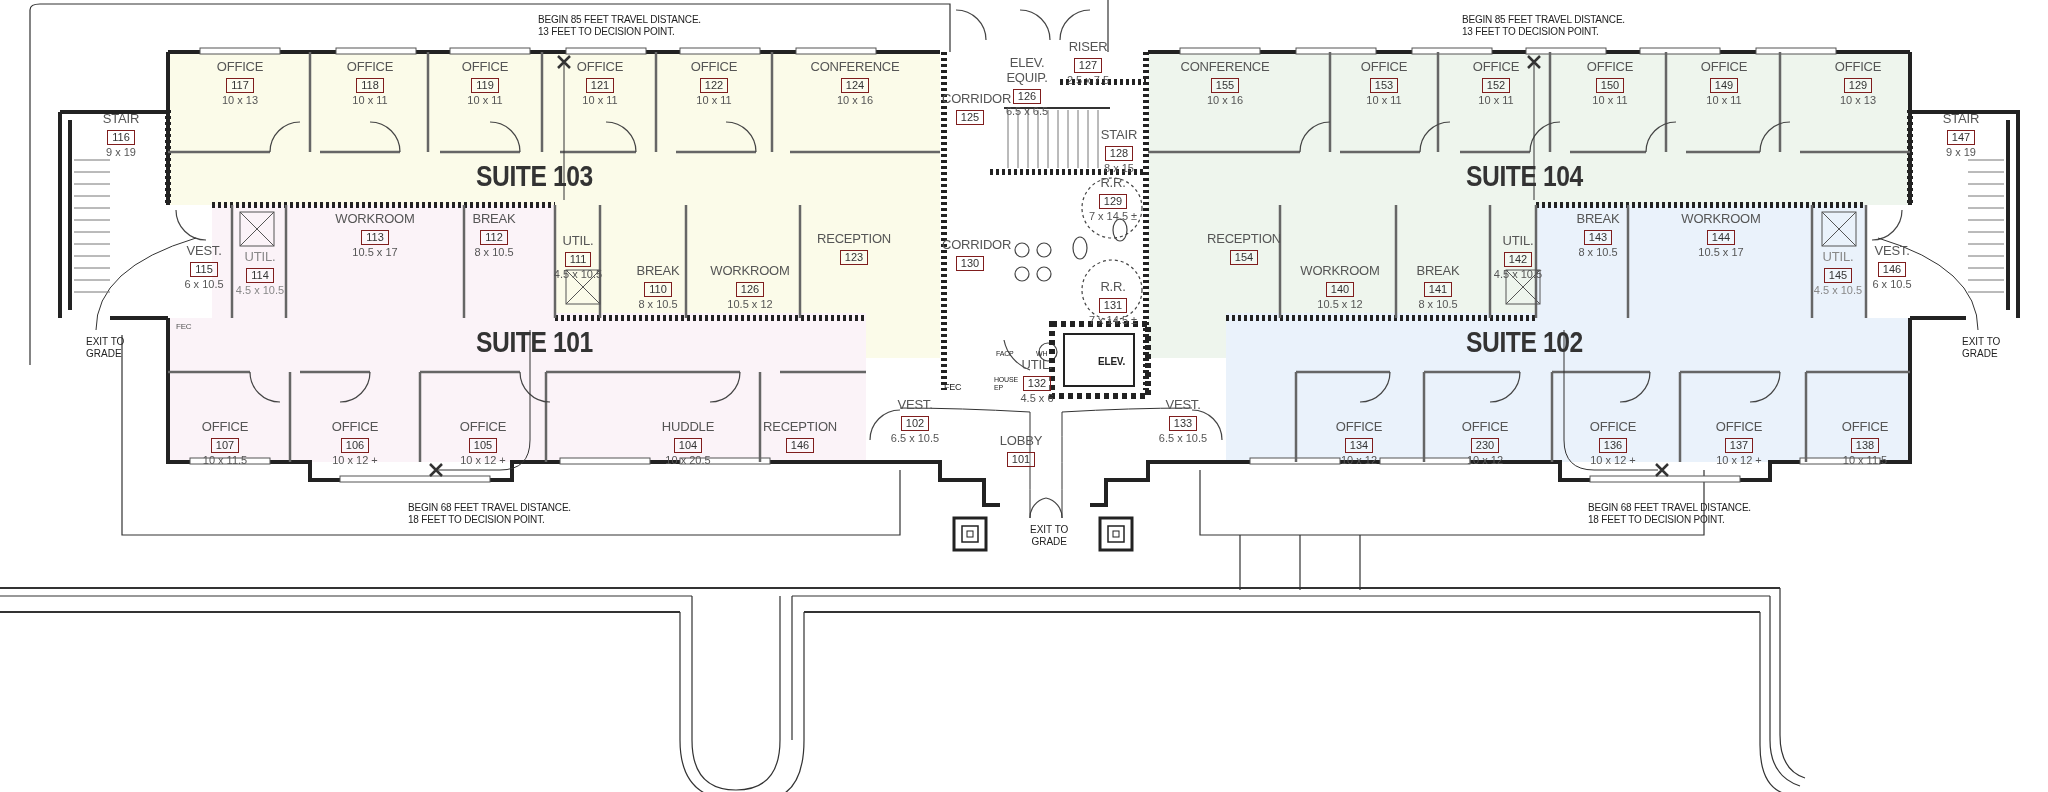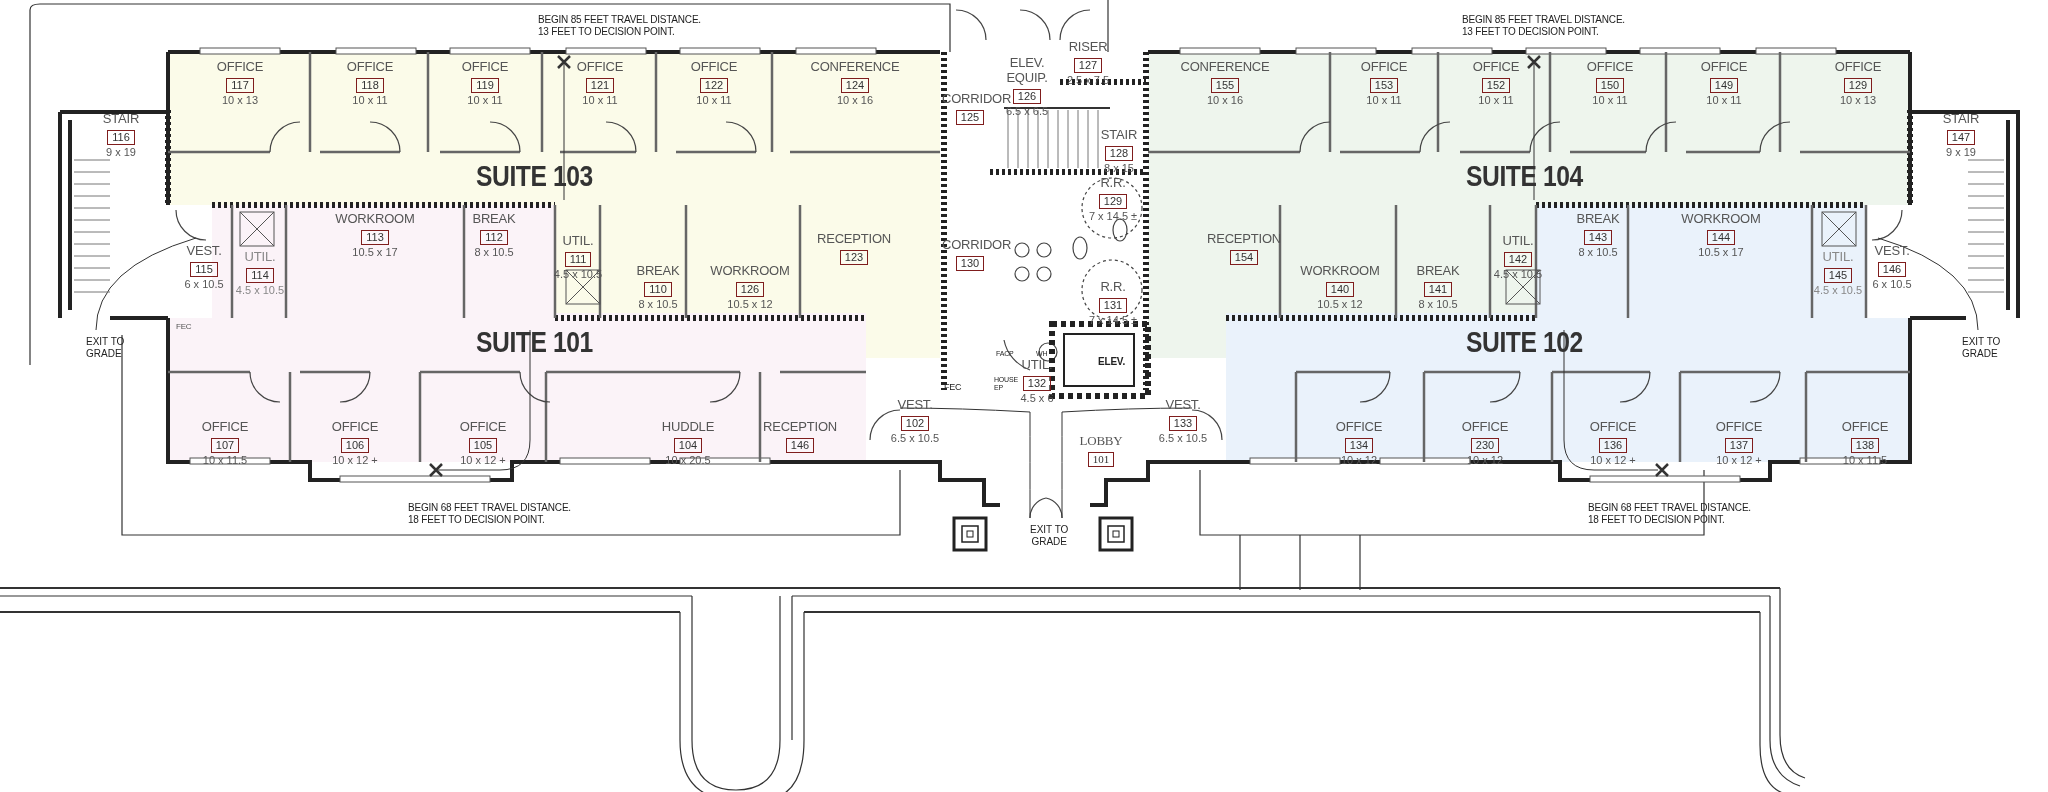--- a/index.html
+++ b/index.html
@@ -322,21 +322,21 @@
 <div class="room" style="left:1676px;top:212px;width:90px;"><span class="nm">WORKROOM</span><span class="no">144</span><span class="sz">10.5 x 17</span></div>
 <div class="room" style="left:1810px;top:250px;width:56px;color:#888;"><span class="nm">UTIL.</span><span class="no">145</span><span class="sz">4.5 x 10.5</span></div>
 <div class="room" style="left:1864px;top:244px;width:56px;"><span class="nm">VEST.</span><span class="no">146</span><span class="sz">6 x 10.5</span></div>
 
 <div class="room" style="left:190px;top:420px;width:70px;"><span class="nm">OFFICE</span><span class="no">107</span><span class="sz">10 x 11.5</span></div>
 <div class="room" style="left:320px;top:420px;width:70px;"><span class="nm">OFFICE</span><span class="no">106</span><span class="sz">10 x 12 +</span></div>
 <div class="room" style="left:448px;top:420px;width:70px;"><span class="nm">OFFICE</span><span class="no">105</span><span class="sz">10 x 12 +</span></div>
 <div class="room" style="left:648px;top:420px;width:80px;"><span class="nm">HUDDLE</span><span class="no">104</span><span class="sz">10 x 20.5</span></div>
 <div class="room" style="left:760px;top:420px;width:80px;"><span class="nm">RECEPTION</span><span class="no">146</span></div>
 <div class="room" style="left:880px;top:398px;width:70px;"><span class="nm">VEST.</span><span class="no">102</span><span class="sz">6.5 x 10.5</span></div>
-<div class="room" style="left:1076px;top:434px;width:50px;font-family:Liberation Serif, serif;"><span class="nm">LOBBY</span><span class="no">101</span></div>
+<div class="room" style="left:996px;top:434px;width:50px;"><span class="nm">LOBBY</span><span class="no">101</span></div>
 <div class="room" style="left:1148px;top:398px;width:70px;"><span class="nm">VEST.</span><span class="no">133</span><span class="sz">6.5 x 10.5</span></div>
 
 <div class="room" style="left:1324px;top:420px;width:70px;"><span class="nm">OFFICE</span><span class="no">134</span><span class="sz">10 x 12</span></div>
 <div class="room" style="left:1450px;top:420px;width:70px;"><span class="nm">OFFICE</span><span class="no">230</span><span class="sz">10 x 12</span></div>
 <div class="room" style="left:1578px;top:420px;width:70px;"><span class="nm">OFFICE</span><span class="no">136</span><span class="sz">10 x 12 +</span></div>
 <div class="room" style="left:1704px;top:420px;width:70px;"><span class="nm">OFFICE</span><span class="no">137</span><span class="sz">10 x 12 +</span></div>
 <div class="room" style="left:1830px;top:420px;width:70px;"><span class="nm">OFFICE</span><span class="no">138</span><span class="sz">10 x 11.5</span></div>
 
 <div class="note" style="left:1098px;top:356px;font-size:10px;font-weight:bold;">ELEV.</div>
 <div class="note" style="left:176px;top:322px;font-size:8px;color:#555;">FEC</div>

